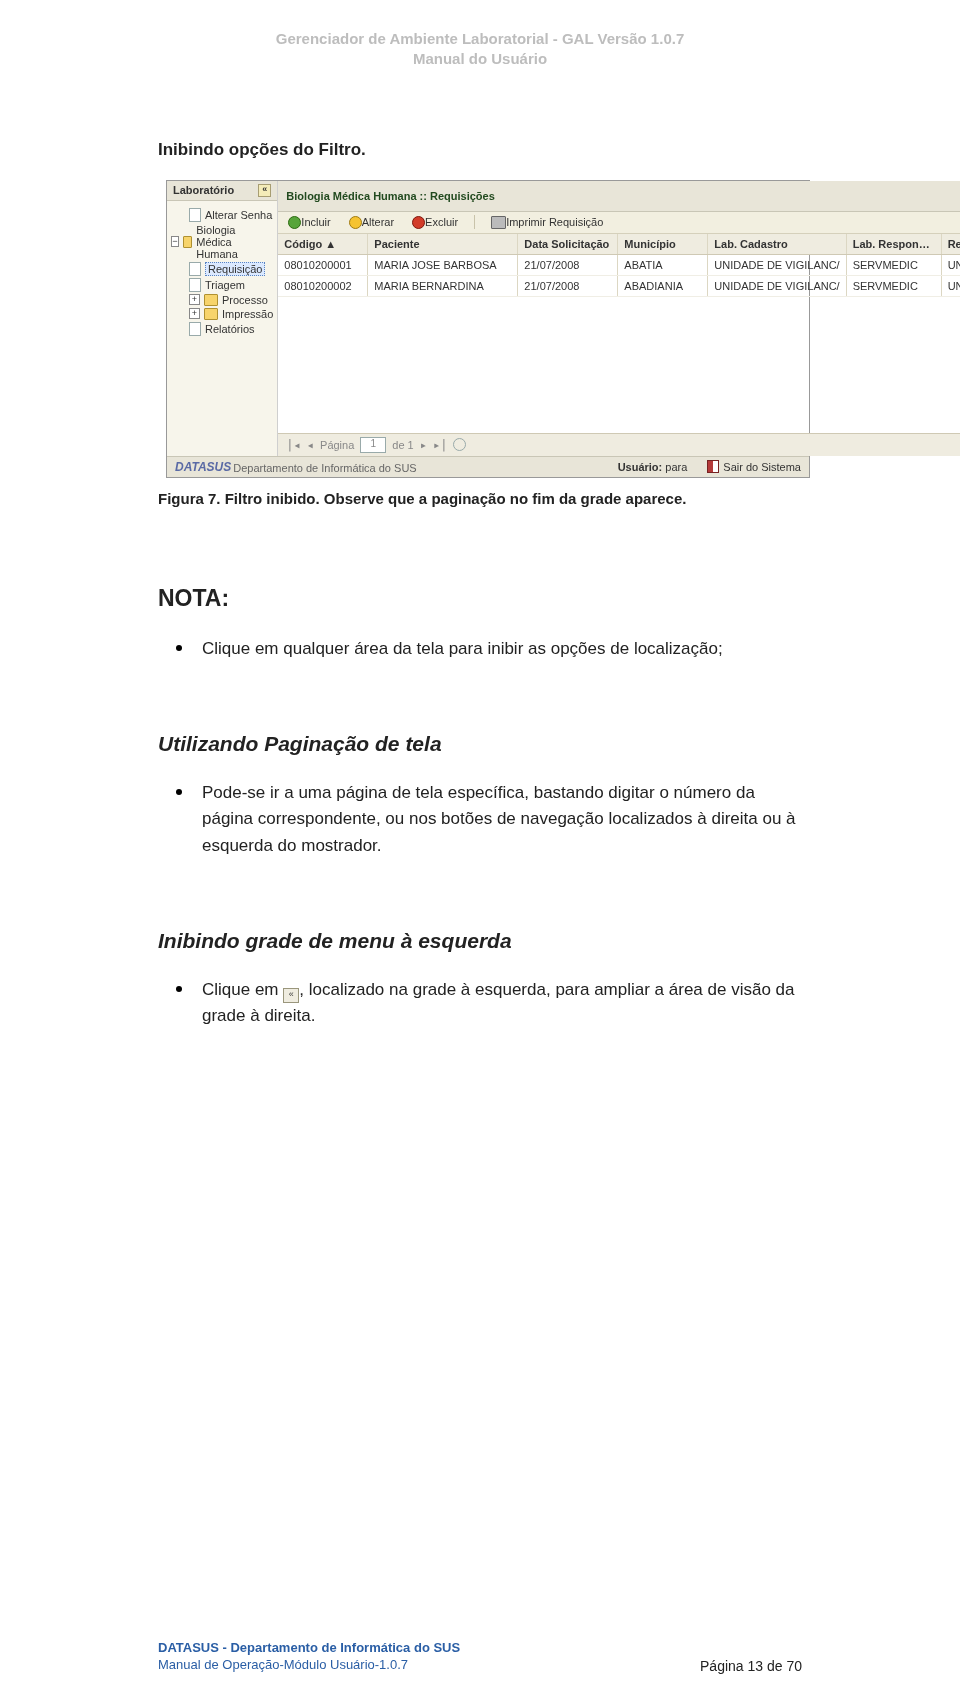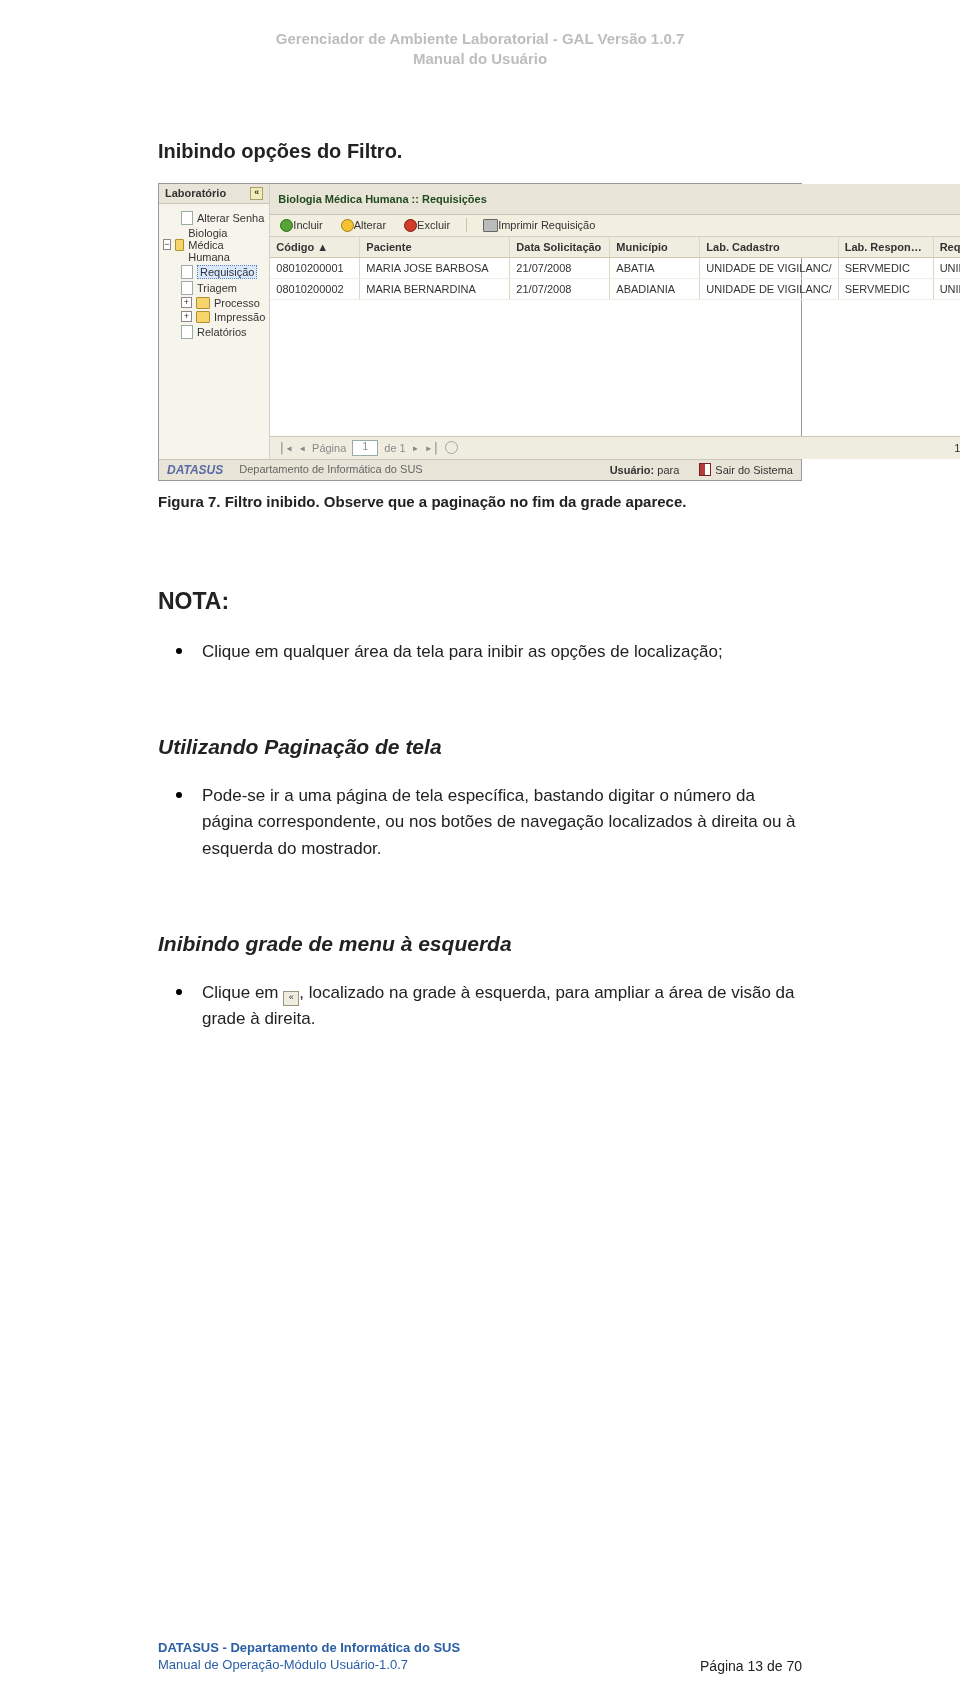--- a/index.html
+++ b/index.html
@@ -1,21 +1,21 @@
 <!DOCTYPE html>
 <html><head>
 <meta charset="utf-8">
 <style>
   html,body{margin:0;padding:0;background:#fff;font-family:"Segoe UI",Arial,sans-serif;color:#222;}
   .page{width:764px;min-height:1702px;margin:0 auto;position:relative;padding:11px 60px 40px 60px;box-sizing:border-box;}
   .page-header{text-align:center;padding-top:18px;color:#bdbdbd;font-weight:600;font-size:15px;line-height:1.35;}
   .page-header .sub{font-weight:600;font-size:15px;}
-  .section-title{margin-top:70px;font-size:20px;font-weight:700;}
+  .section-title{margin-top:70px;font-size:17px;font-weight:700;}
   .screenshot{margin-top:20px;}
-  .screenshot-inner{border:1px solid #999;width:100%;box-sizing:border-box;font-family:Tahoma,Arial,sans-serif;font-size:11px;color:#333;}
+  .screenshot-inner{border:1px solid #999;width:100%;box-sizing:border-box;font-family:Tahoma,Arial,sans-serif;font-size:11px;color:#333;margin-left:8px;}
   .ss-titlebar{background:#e8e5d8;border-bottom:1px solid #c9c6b6;display:flex;justify-content:space-between;align-items:center;padding:4px 8px;height:22px;}
   .ss-titlebar .ajuda{color:#0a58ca;display:flex;align-items:center;gap:3px;}
   .ajuda-icon{display:inline-block;width:10px;height:10px;border:1.5px solid #0a58ca;border-radius:50%;font-size:8px;line-height:8px;text-align:center;color:#0a58ca;}
   .ss-body{display:flex;min-height:275px;}
   .ss-side{width:145px;border-right:1px solid #cfcfcf;background:#f7f5eb;padding:0;}
   .side-header{background:#e8e5d8;border-bottom:1px solid #c9c6b6;padding:3px 6px;font-weight:700;display:flex;justify-content:space-between;align-items:center;}
   .side-collapse{display:inline-block;width:11px;height:11px;border:1px solid #a79d72;background:#f4ecb9;font-size:9px;line-height:9px;text-align:center;}
   .tree{padding:6px 4px;}
   .tree .node, .tree .leaf{display:flex;align-items:center;gap:4px;padding:1px 0;}
   .tree .leaf{padding-left:18px;align-items:center;}
@@ -175,21 +175,21 @@
               <span>de 1</span>
               <span class="arrow">▸</span>
               <span class="arrow">▸|</span>
               <span class="cycle"></span>
             </div>
             <div>1 à 2 de 2 registro(s)</div>
           </div>
         </div>
       </div>
       <div class="ss-footer">
-        <div style="display:flex;align-items:flex-start;gap:16px">
+        <div style="display:flex;align-items:flex-end;gap:2px">
           <span class="ss-logo">DATASUS</span>
           <span style="color:#666">Departamento de Informática do SUS</span>
         </div>
         <div style="display:flex;align-items:center;gap:20px">
           <span><b>Usuário: </b><span>para</span></span>
           <span class="exit">
               <span class="door"></span>
               <span>Sair do Sistema</span>
             </span>
         </div>

